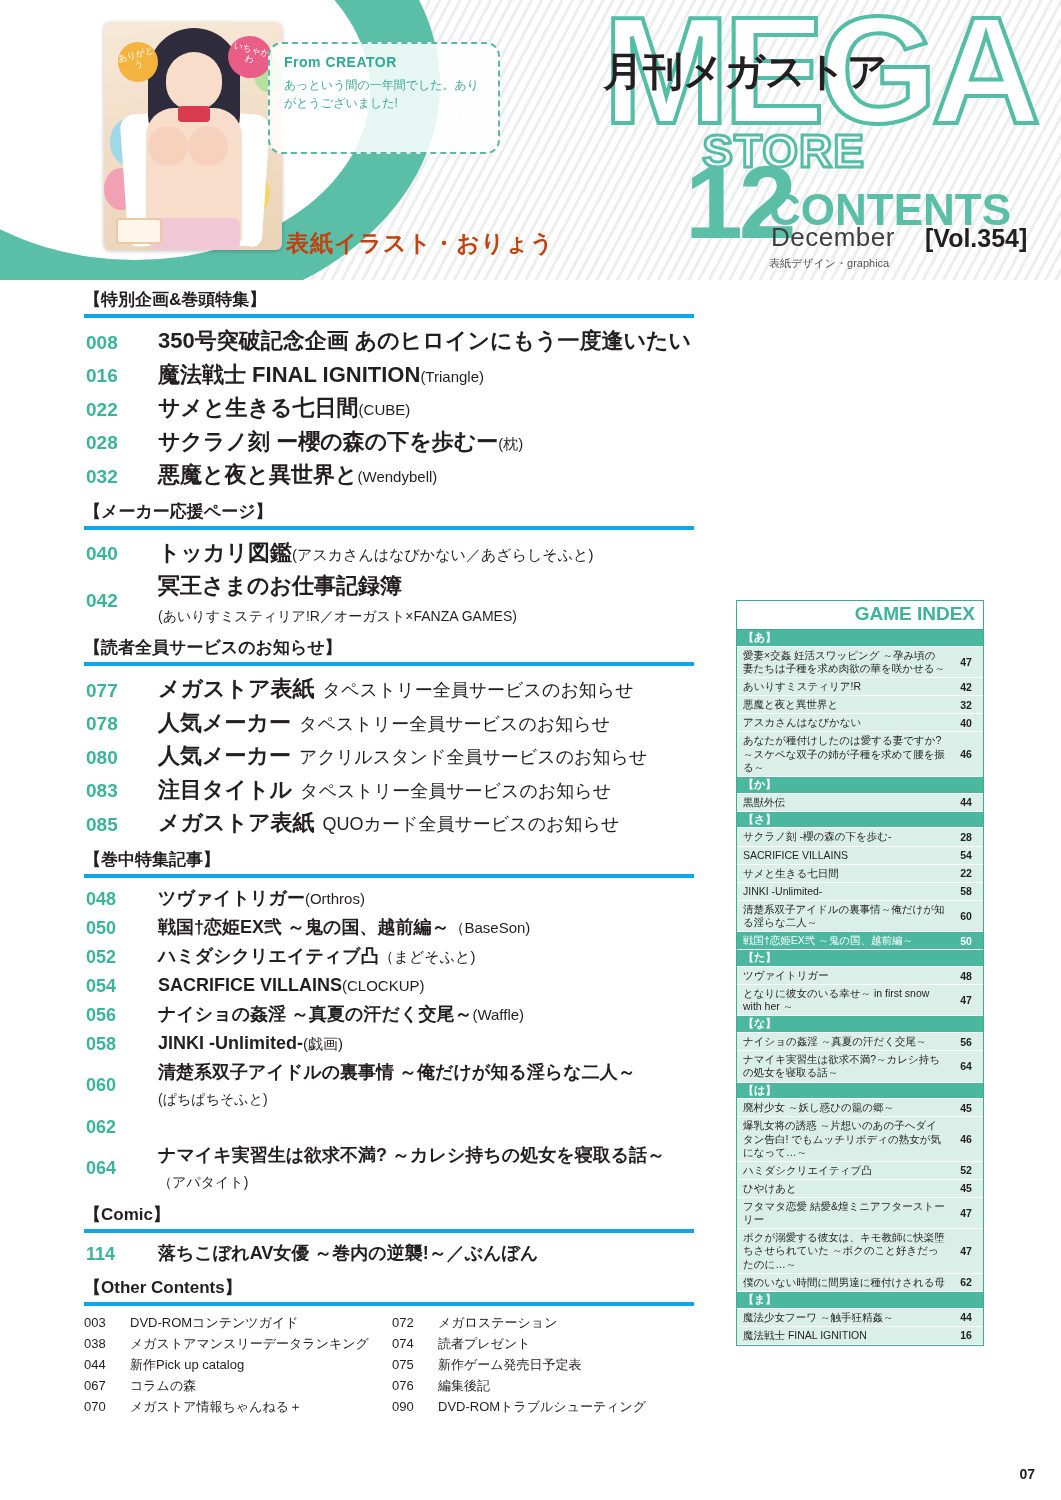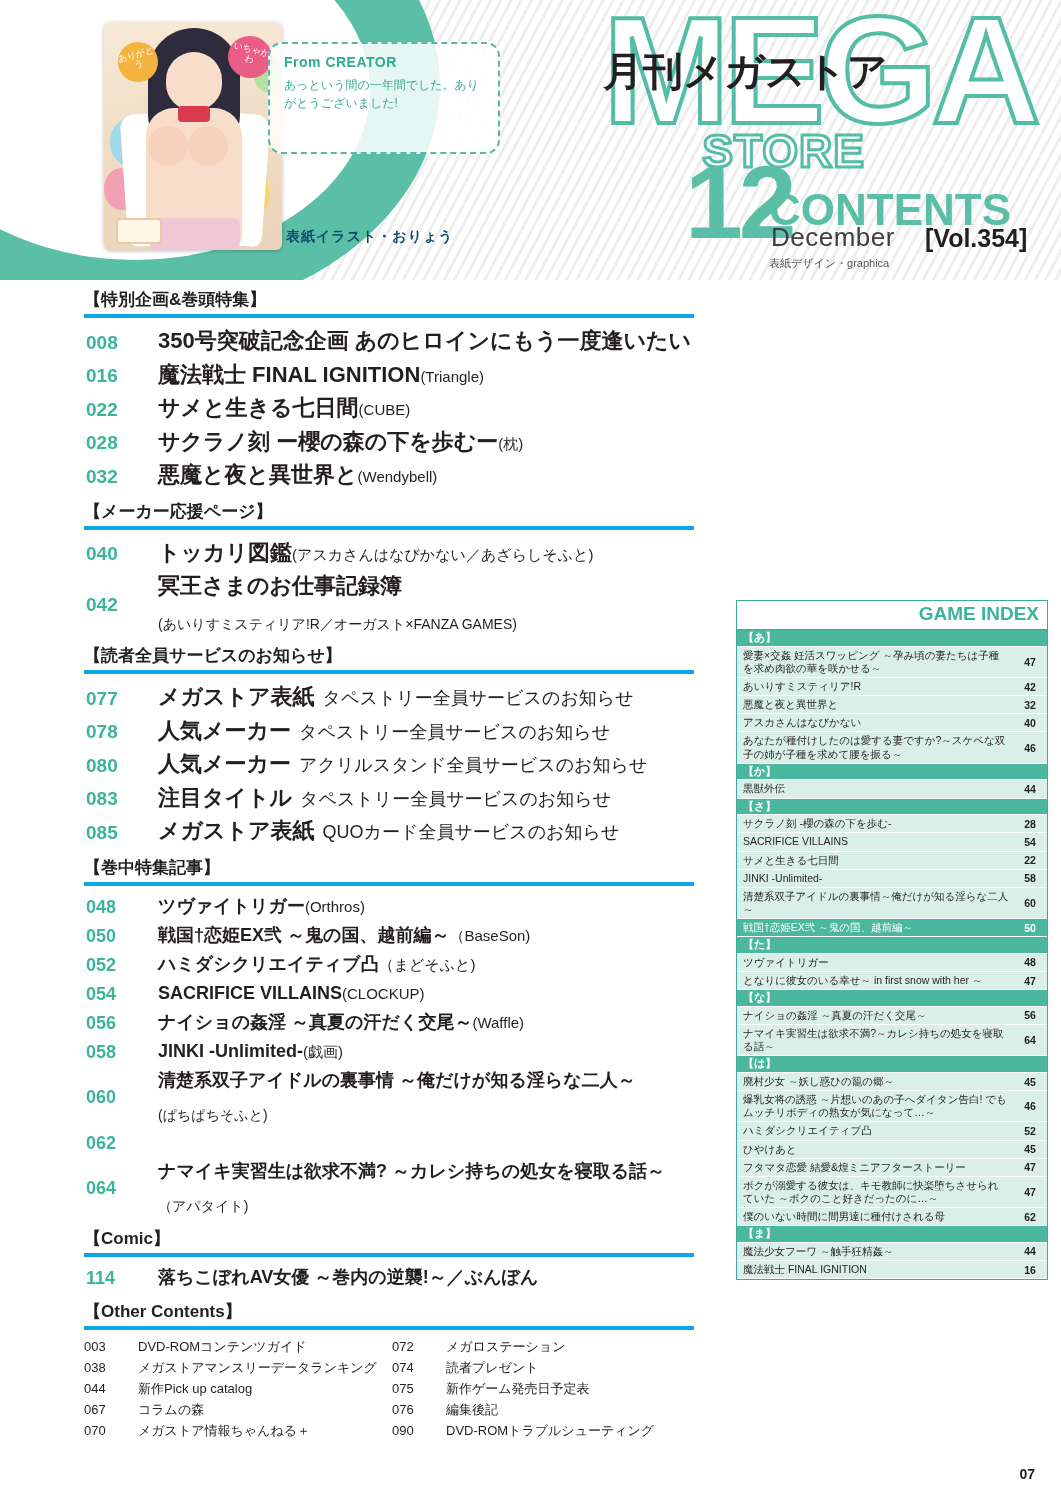--- a/index.html
+++ b/index.html
@@ -89,22 +89,22 @@
   .from-creator-bubble {
     position: absolute; left: 268px; top: 42px; width: 232px; height: 112px;
     border: 2px dashed #59b7a3; border-radius: 14px;
     background: rgba(255,255,255,.85);
     padding: 10px 14px;
   }
   .fc-title { color: #2faa92; font-size: 14px; font-weight: bold; letter-spacing: .5px; }
   .fc-body { color: #3aa994; font-size: 12px; line-height: 1.5; margin-top: 6px; }
 
   .cover-credit {
-    position: absolute; left: 286px; top: 228px; font-size: 14px; font-weight: bold;
-    color: #0c4a6e; letter-spacing: 1px;
+    position: absolute; left: 286px; top: 228px; font-size: 23px; font-weight: bold;
+    color: #c2410c; letter-spacing: 1px;
   }
 
   
   .logo-zone { position: absolute; right: 18px; top: 0; width: 440px; height: 278px; }
   .mega-word {
     position: absolute; right: 8px; top: -6px;
     font-family: "Liberation Sans", sans-serif;
     font-size: 152px; font-weight: bold; letter-spacing: -6px;
     color: #ffffff;
     -webkit-text-stroke: 4px #53bda6;
@@ -154,34 +154,34 @@
   }
   .section-head.first { margin-top: 0; }
 
   .entry { display: flex; align-items: center; padding: 3px 0; }
   .entry .pg {
     width: 74px; flex: 0 0 74px; color: #3bb49b; font-weight: bold;
     font-size: 19px; padding-left: 2px; padding-top: 4px;
   }
   .entry .ti { flex: 1; font-size: 22px; font-weight: bold; line-height: 1.25; }
   .entry .ti .maker { font-size: 15px; font-weight: normal; }
-  .entry .ti .sub2 { display: block; font-size: 14px; font-weight: normal; margin-top: 16px; }
+  .entry .ti .sub2 { display: block; font-size: 14px; font-weight: normal; margin-top: 8px; }
   .entry.sm .ti { font-size: 18px; }
   .entry.sm .pg { font-size: 18px; padding-top: 2px; }
 
   
   .other-wrap { display: flex; gap: 6px; margin-top: 4px; }
   .other-col { width: 302px; }
-  .other-row { display: flex; font-size: 13px; line-height: 1.62; gap: 8px; }
+  .other-row { display: flex; font-size: 13px; line-height: 1.62; }
   .other-row .opg { width: 46px; flex: 0 0 46px; }
   .other-row .otx { flex: 1; }
 
   
   .game-index {
-    position: absolute; left: 736px; top: 600px; width: 312px;
+    position: absolute; left: 736px; top: 600px; width: 248px;
     border: 1px solid #3aab94;
   }
   .gi-head {
     background: #ffffff; text-align: right; padding: 2px 8px 4px 0;
     font-size: 19px; font-weight: bold; color: #3bb49b;
     border-bottom: 1px solid #3aab94;
   }
   .gi-row {
     display: flex; align-items: center;
     border-bottom: 1px solid #ffffff;

